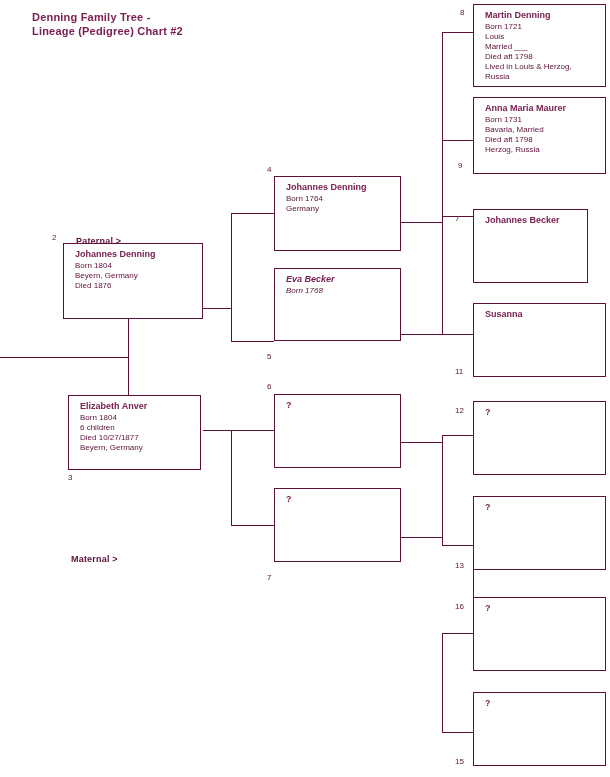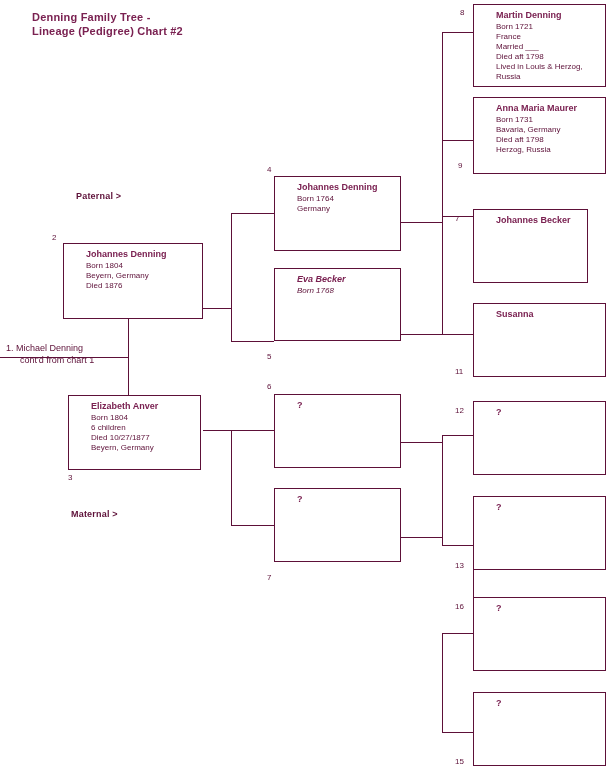--- a/index.html
+++ b/index.html
@@ -25,28 +25,29 @@
     letter-spacing:0.2px;
     white-space:pre-line;
   }
   
   .section-label{
     position:absolute;
     font-size:9px;
     font-weight:bold;
     color:#5d1038;
     letter-spacing:0.2px;
+    margin-top:45px;
   }
   
   .box{
     position:absolute;
     box-sizing:border-box;
     border:1px solid #5d1038;
     background:#ffffff;
-    padding:5px 0 0 22px;
+    padding:5px 0 0 11px;
     overflow:hidden;
   }
   .box .nm{
     display:block;
     font-size:9px;
     font-weight:bold;
     color:#7a2151;
     line-height:11px;
     margin-bottom:1px;
     white-space:nowrap;
@@ -93,24 +94,20 @@
 <body>
 
 <div id="chart">
 
   <div class="title">Denning Family Tree -
 Lineage (Pedigree) Chart #2</div>
 
   <div class="section-label" style="left:76px; top:191px;">Paternal &gt;</div>
   <div class="section-label" style="left:71px; top:509px;">Maternal &gt;</div>
 
-  <div class="root" style="left:6px; top:342px;">
-    <span class="r1">1. Michael Denning</span>
-    <span class="r2">cont'd from chart 1</span>
-  </div>
 
   <div class="ln hl" style="left:0px; top:357px; width:128px;"></div>
 
   <div class="ln vl" style="left:128px; top:313px; height:45px;"></div>
   <div class="ln vl" style="left:128px; top:357px; height:38px;"></div>
 
   <div class="ln hl" style="left:128px; top:313px; width:0px;"></div>
 
   <div class="ln vl" style="left:128px; top:319px; height:0px;"></div>
 
@@ -185,32 +182,32 @@
   <div class="num" style="left:267px; top:382px;">6</div>
 
   <div class="box" style="left:274px; top:488px; width:127px; height:74px;">
     <span class="q">?</span>
   </div>
   <div class="num" style="left:267px; top:573px;">7</div>
 
   <div class="box" style="left:473px; top:4px; width:133px; height:83px;">
     <span class="nm">Martin Denning</span>
     <span class="dt">Born 1721</span>
-    <span class="dt">France</span>
+    <span class="dt">Louis</span>
     <span class="dt">Married ___</span>
     <span class="dt">Died aft 1798</span>
     <span class="dt">Lived in Louis &amp; Herzog,</span>
     <span class="dt">Russia</span>
   </div>
   <div class="num" style="left:460px; top:8px;">8</div>
 
   <div class="box" style="left:473px; top:97px; width:133px; height:77px;">
     <span class="nm">Anna Maria Maurer</span>
     <span class="dt">Born 1731</span>
-    <span class="dt">Bavaria, Germany</span>
+    <span class="dt">Bavaria, Married</span>
     <span class="dt">Died aft 1798</span>
     <span class="dt">Herzog, Russia</span>
   </div>
   <div class="num" style="left:458px; top:161px;">9</div>
 
   <div class="box" style="left:473px; top:209px; width:115px; height:74px;">
     <span class="nm">Johannes Becker</span>
   </div>
   <div class="num" style="left:455px; top:214px;">7</div>
 

